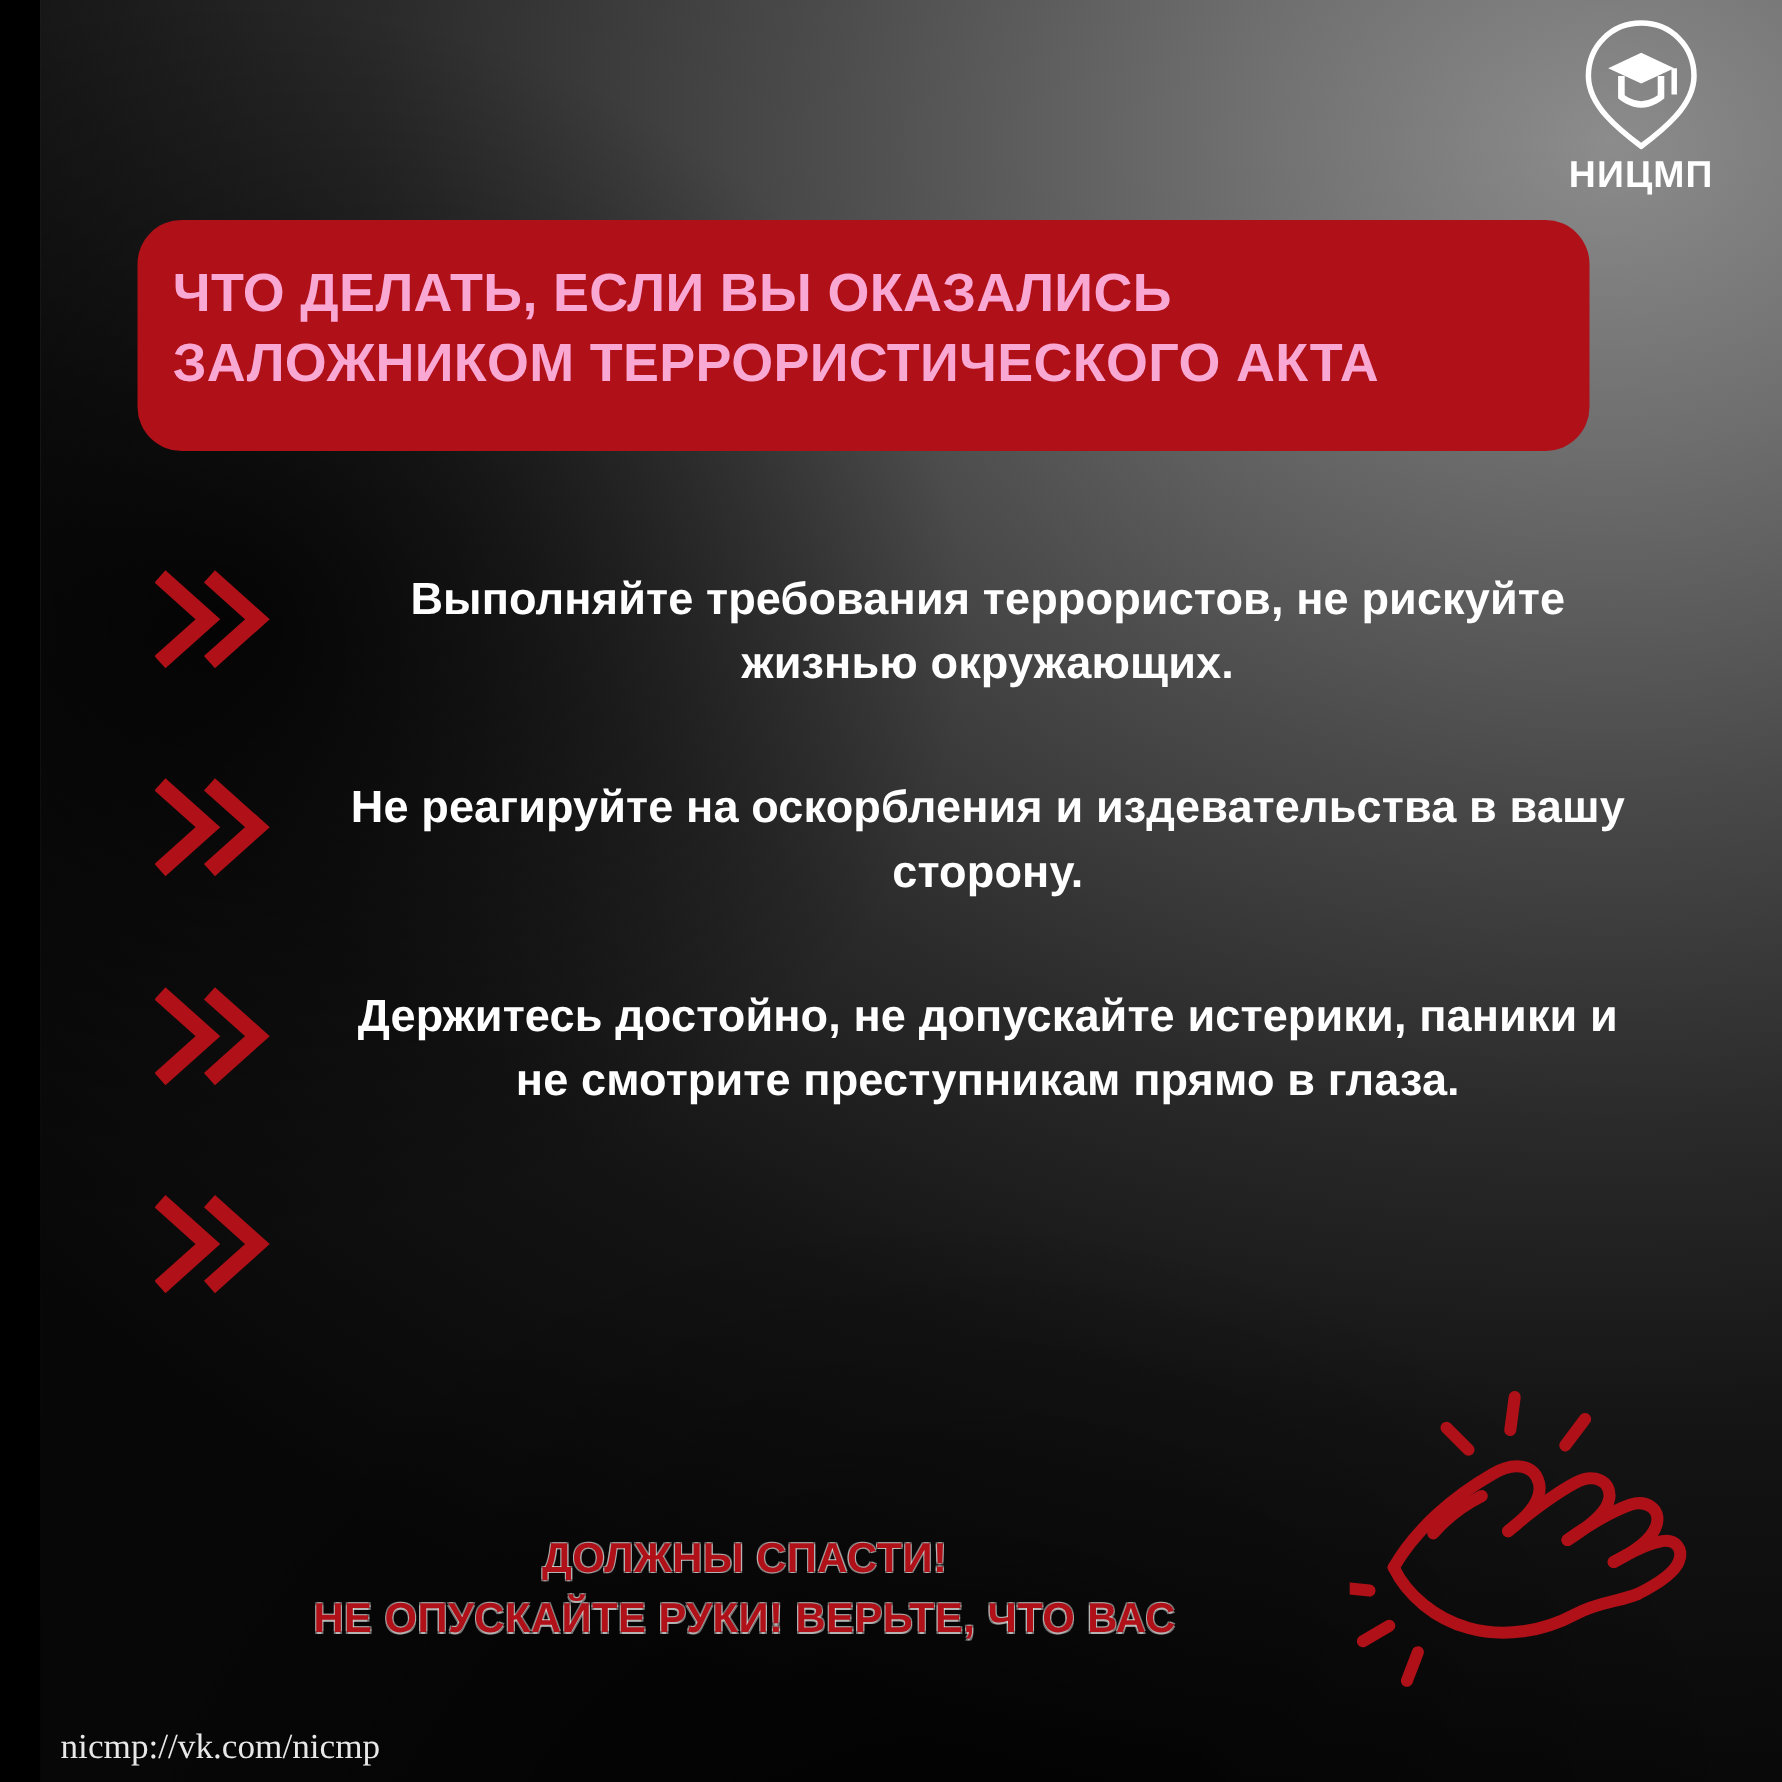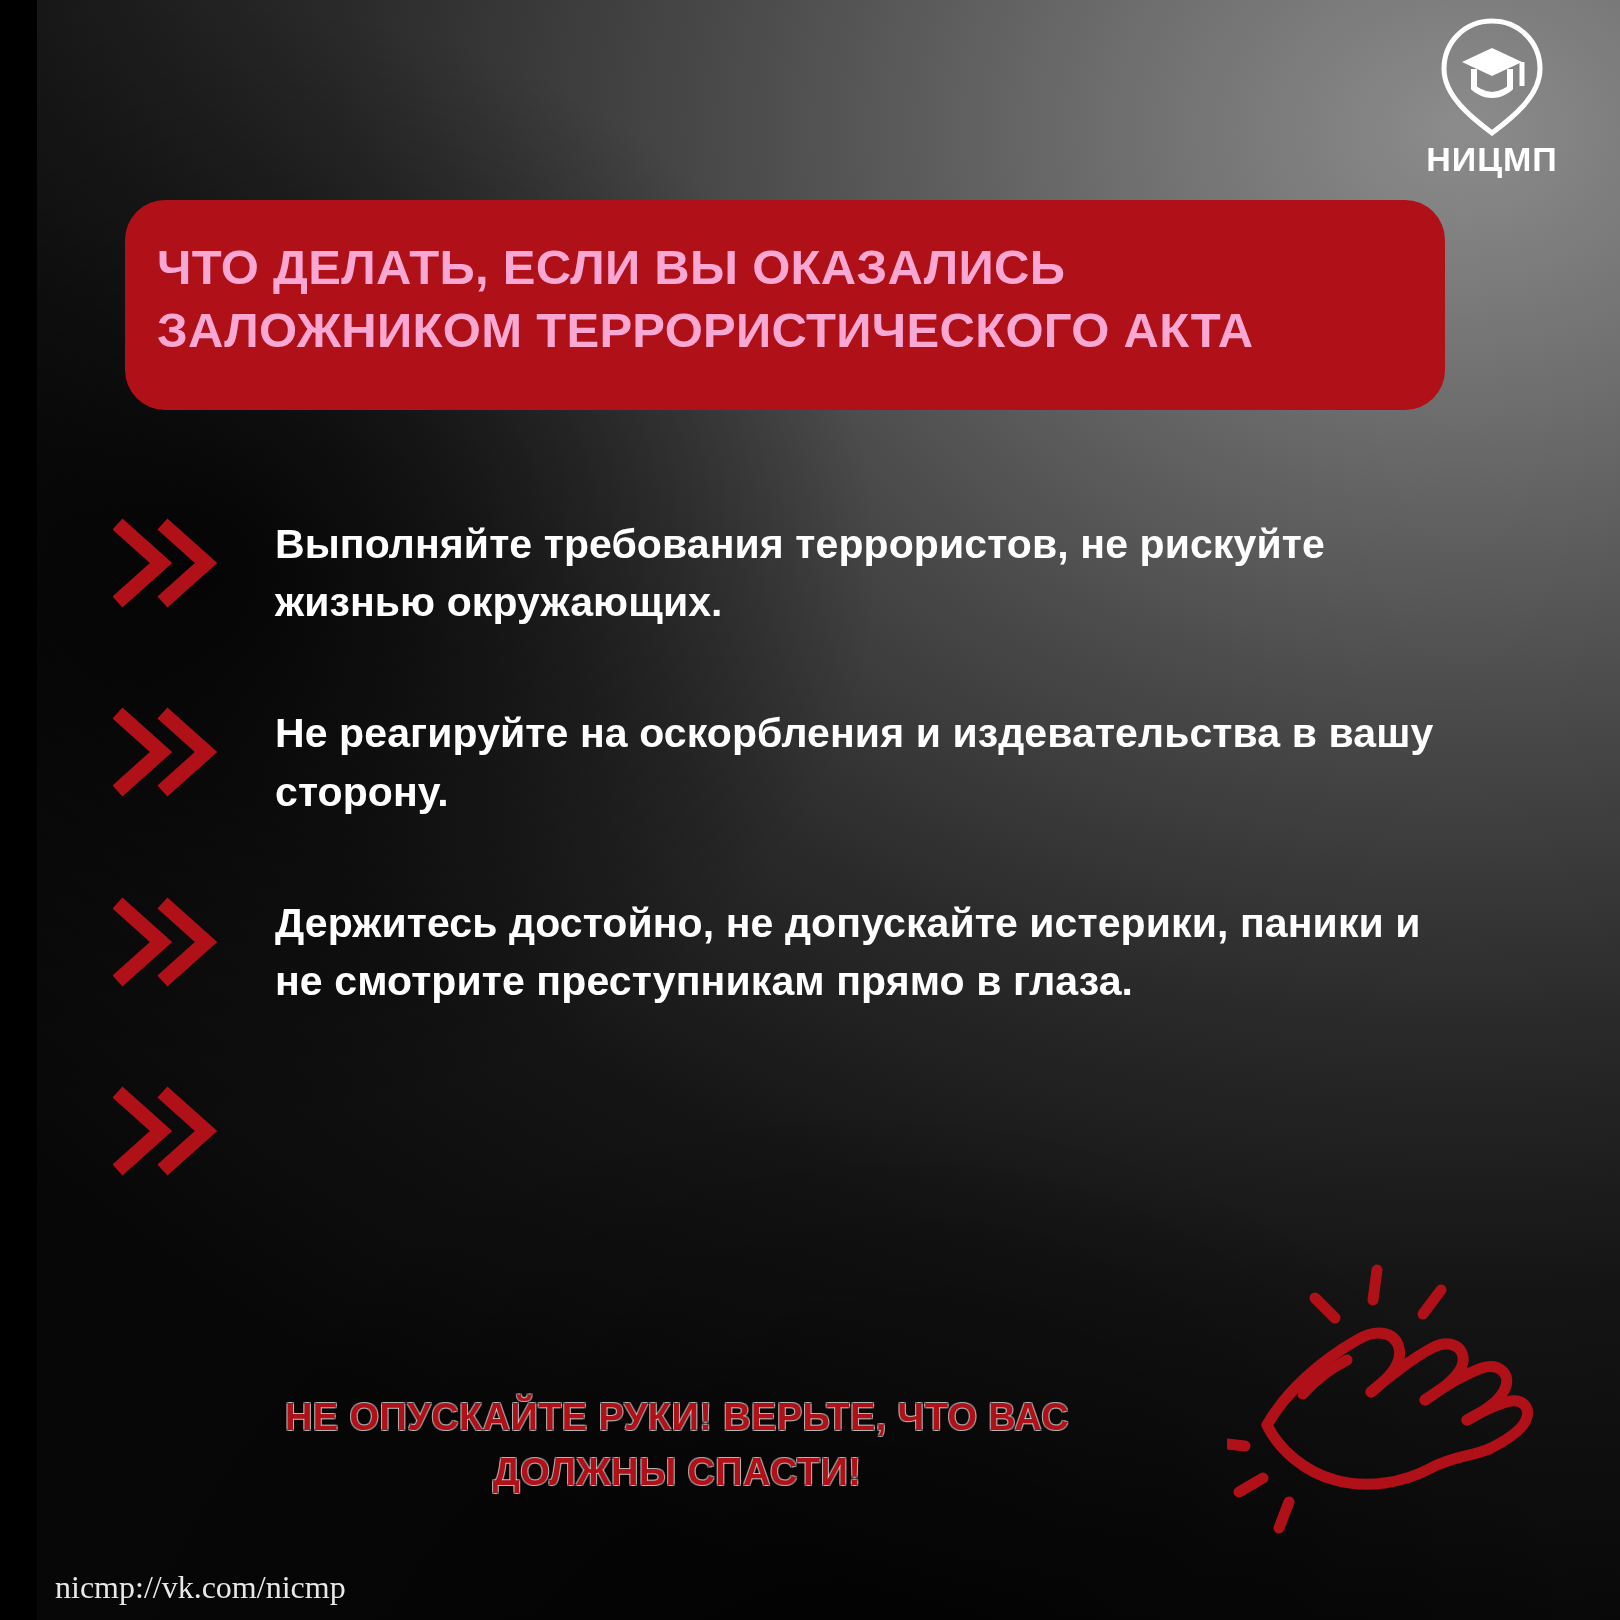--- a/index.html
+++ b/index.html
@@ -68,24 +68,25 @@
     color: #f9a8d4;
     font-size: 49px;
     font-weight: bold;
     line-height: 1.28;
     letter-spacing: 0.3px;
   }
 
   
   .list {
     position: absolute;
-    left: 76px;
+    left: 104px;
     top: 515px;
     width: 1420px;
     z-index: 4;
+    text-align: center;
   }
   .bullet-row {
     display: flex;
     align-items: flex-start;
     margin-bottom: 73px;
   }
   .chev {
     flex: 0 0 auto;
     width: 110px;
     height: 92px;
@@ -208,19 +209,19 @@
       <path d="M146 60 L150 30"></path>
       <path d="M196 74 L214 50"></path>
       <path d="M108 78 L88 58"></path>
       <path d="M36 238 L12 252"></path>
       <path d="M62 262 L52 288"></path>
       <path d="M18 206 L0 204"></path>
     </g>
   </svg>
 
   <div class="slogan">
+    <div>ДОЛЖНЫ СПАСТИ!</div>
     <div>НЕ ОПУСКАЙТЕ РУКИ!  ВЕРЬТЕ, ЧТО ВАС</div>
-    <div>ДОЛЖНЫ СПАСТИ!</div>
   </div>
 
   <div class="url">nicmp://vk.com/nicmp</div>
 
 </div>
 
 </body></html>

